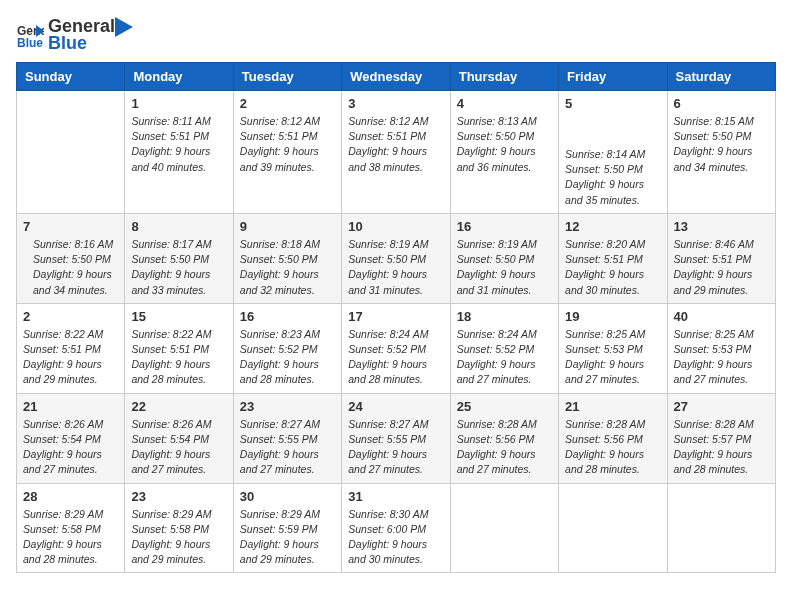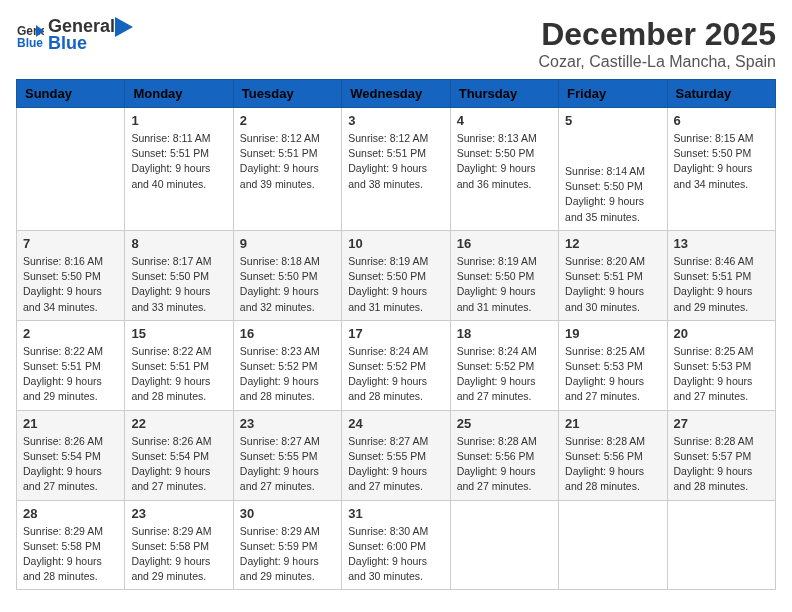--- a/index.html
+++ b/index.html
@@ -37,21 +37,21 @@
       font-size: 16px;
       color: #555;
     }
     .calendar-table {
       width: 100%;
       border-collapse: collapse;
       border: 1px solid #ccc;
     }
     .calendar-table th {
       background-color: #1565c0;
-      color: #000000;
+      color: #ffffff;
       text-align: left;
       padding: 6px 8px;
       font-size: 13px;
       font-weight: bold;
       border: 1px solid #1256a0;
     }
     .calendar-table td {
       border: 1px solid #ccc;
       vertical-align: top;
       padding: 5px 6px;
@@ -63,20 +63,21 @@
     .day-number {
       font-size: 13px;
       font-weight: bold;
       display: block;
       margin-bottom: 3px;
     }
     .cell-info {
       font-size: 10.5px;
       line-height: 1.45;
       color: #333;
+      font-style: italic;
     }
     .empty-cell {
       background: #f9f9f9;
     }
     tr:nth-child(even) td {
       background-color: #f5f5f5;
     }
     tr:nth-child(odd) td {
       background-color: #ffffff;
     }
@@ -98,24 +99,20 @@
     <div>
       <div style="display:flex; gap:0;">
         <span style="font-size:18px; font-weight:bold; color:#333;">General</span>
         <svg width="18" height="20" viewBox="0 0 18 20" style="margin-top:1px;">
           <polygon points="0,0 18,10 0,20" fill="#1565c0"></polygon>
         </svg>
       </div>
       <div style="font-size:18px; font-weight:bold; color:#1565c0; margin-top:-4px;">Blue</div>
     </div>
   </div>
-  <div class="title-area">
-    <div class="month-title">December 2025</div>
-    <div class="location-title">Cozar, Castille-La Mancha, Spain</div>
-  </div>
 </div>
 
 <table class="calendar-table">
   <thead>
     <tr>
     <th>Sunday</th>
         <th>Monday</th>
         <th>Tuesday</th>
         <th>Wednesday</th>
         <th>Thursday</th>
@@ -165,21 +162,21 @@
           <span class="day-number">6</span>
           <div class="cell-info" style="white-space: pre-line;">Sunrise: 8:15 AM
 Sunset: 5:50 PM
 Daylight: 9 hours
 and 34 minutes.</div>
         </td>
       </tr>
       <tr>
         <td>
           <span class="day-number">7</span>
-          <div class="cell-info" style="white-space: pre-line;">Sunrise: 8:16 AM
+          <div class="cell-info" style="white-space: pre-line; margin-left: 10px;">Sunrise: 8:16 AM
 Sunset: 5:50 PM
 Daylight: 9 hours
 and 34 minutes.</div>
         </td>
         <td>
           <span class="day-number">8</span>
           <div class="cell-info" style="white-space: pre-line;">Sunrise: 8:17 AM
 Sunset: 5:50 PM
 Daylight: 9 hours
 and 33 minutes.</div>
@@ -257,21 +254,21 @@
 and 27 minutes.</div>
         </td>
         <td>
           <span class="day-number">19</span>
           <div class="cell-info" style="white-space: pre-line;">Sunrise: 8:25 AM
 Sunset: 5:53 PM
 Daylight: 9 hours
 and 27 minutes.</div>
         </td>
         <td>
-          <span class="day-number">20</span>
+          <span class="day-number">40</span>
           <div class="cell-info" style="white-space: pre-line;">Sunrise: 8:25 AM
 Sunset: 5:53 PM
 Daylight: 9 hours
 and 27 minutes.</div>
         </td>
       </tr>
       <tr>
         <td>
           <span class="day-number">21</span>
           <div class="cell-info" style="white-space: pre-line;">Sunrise: 8:26 AM

